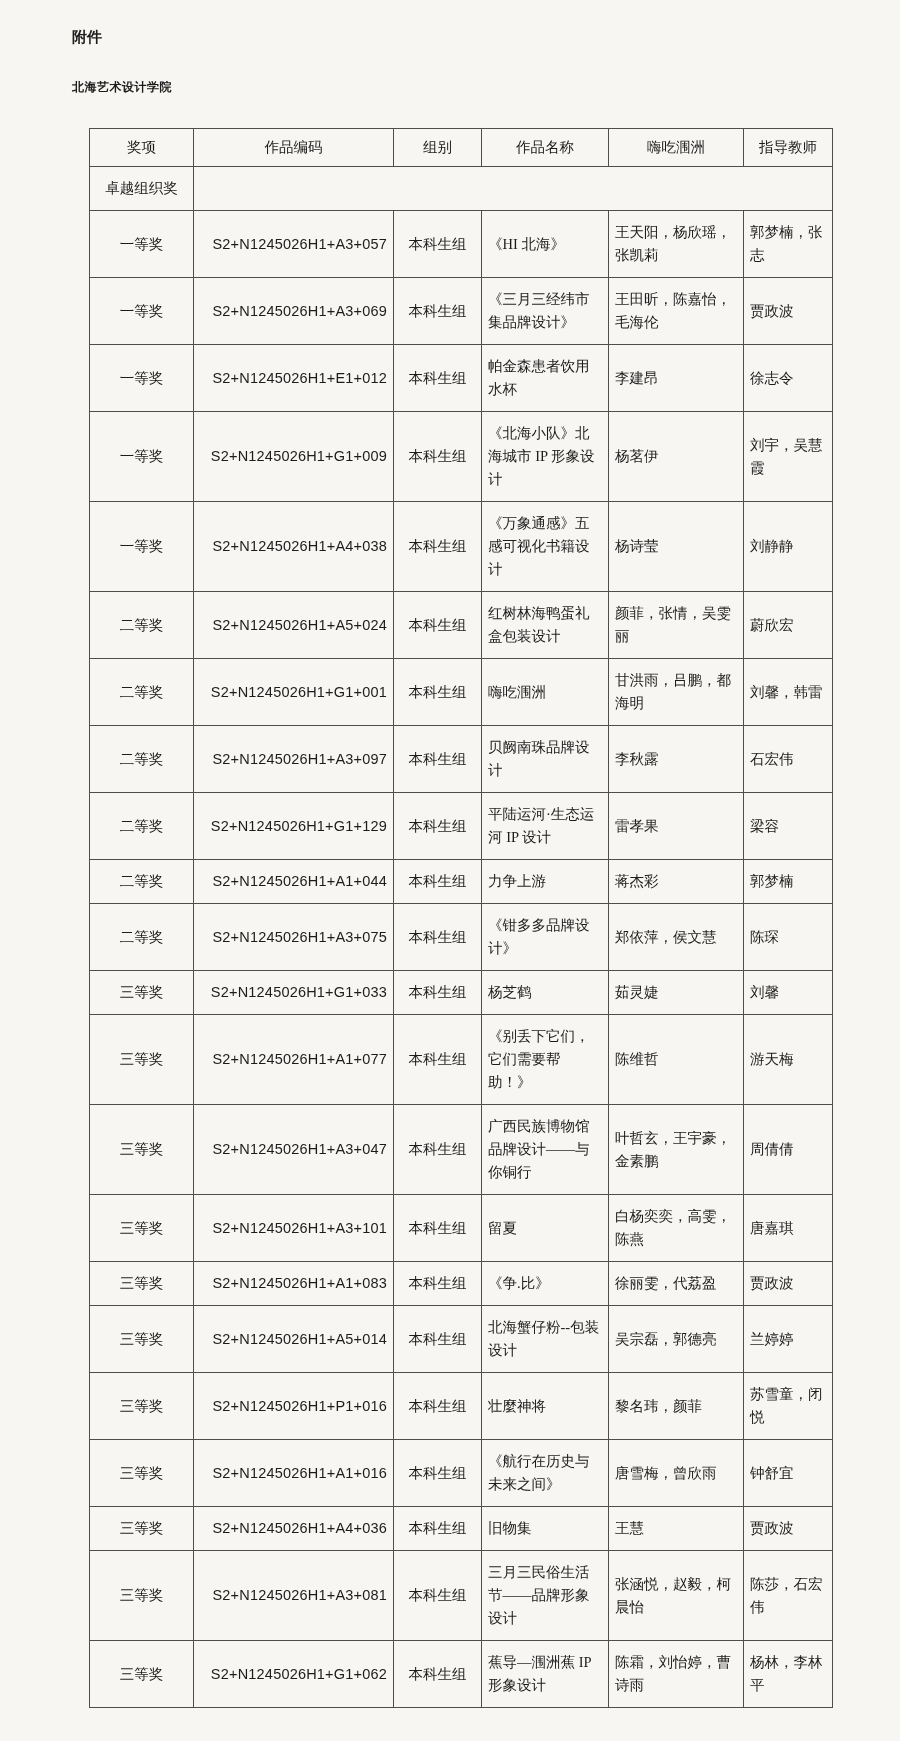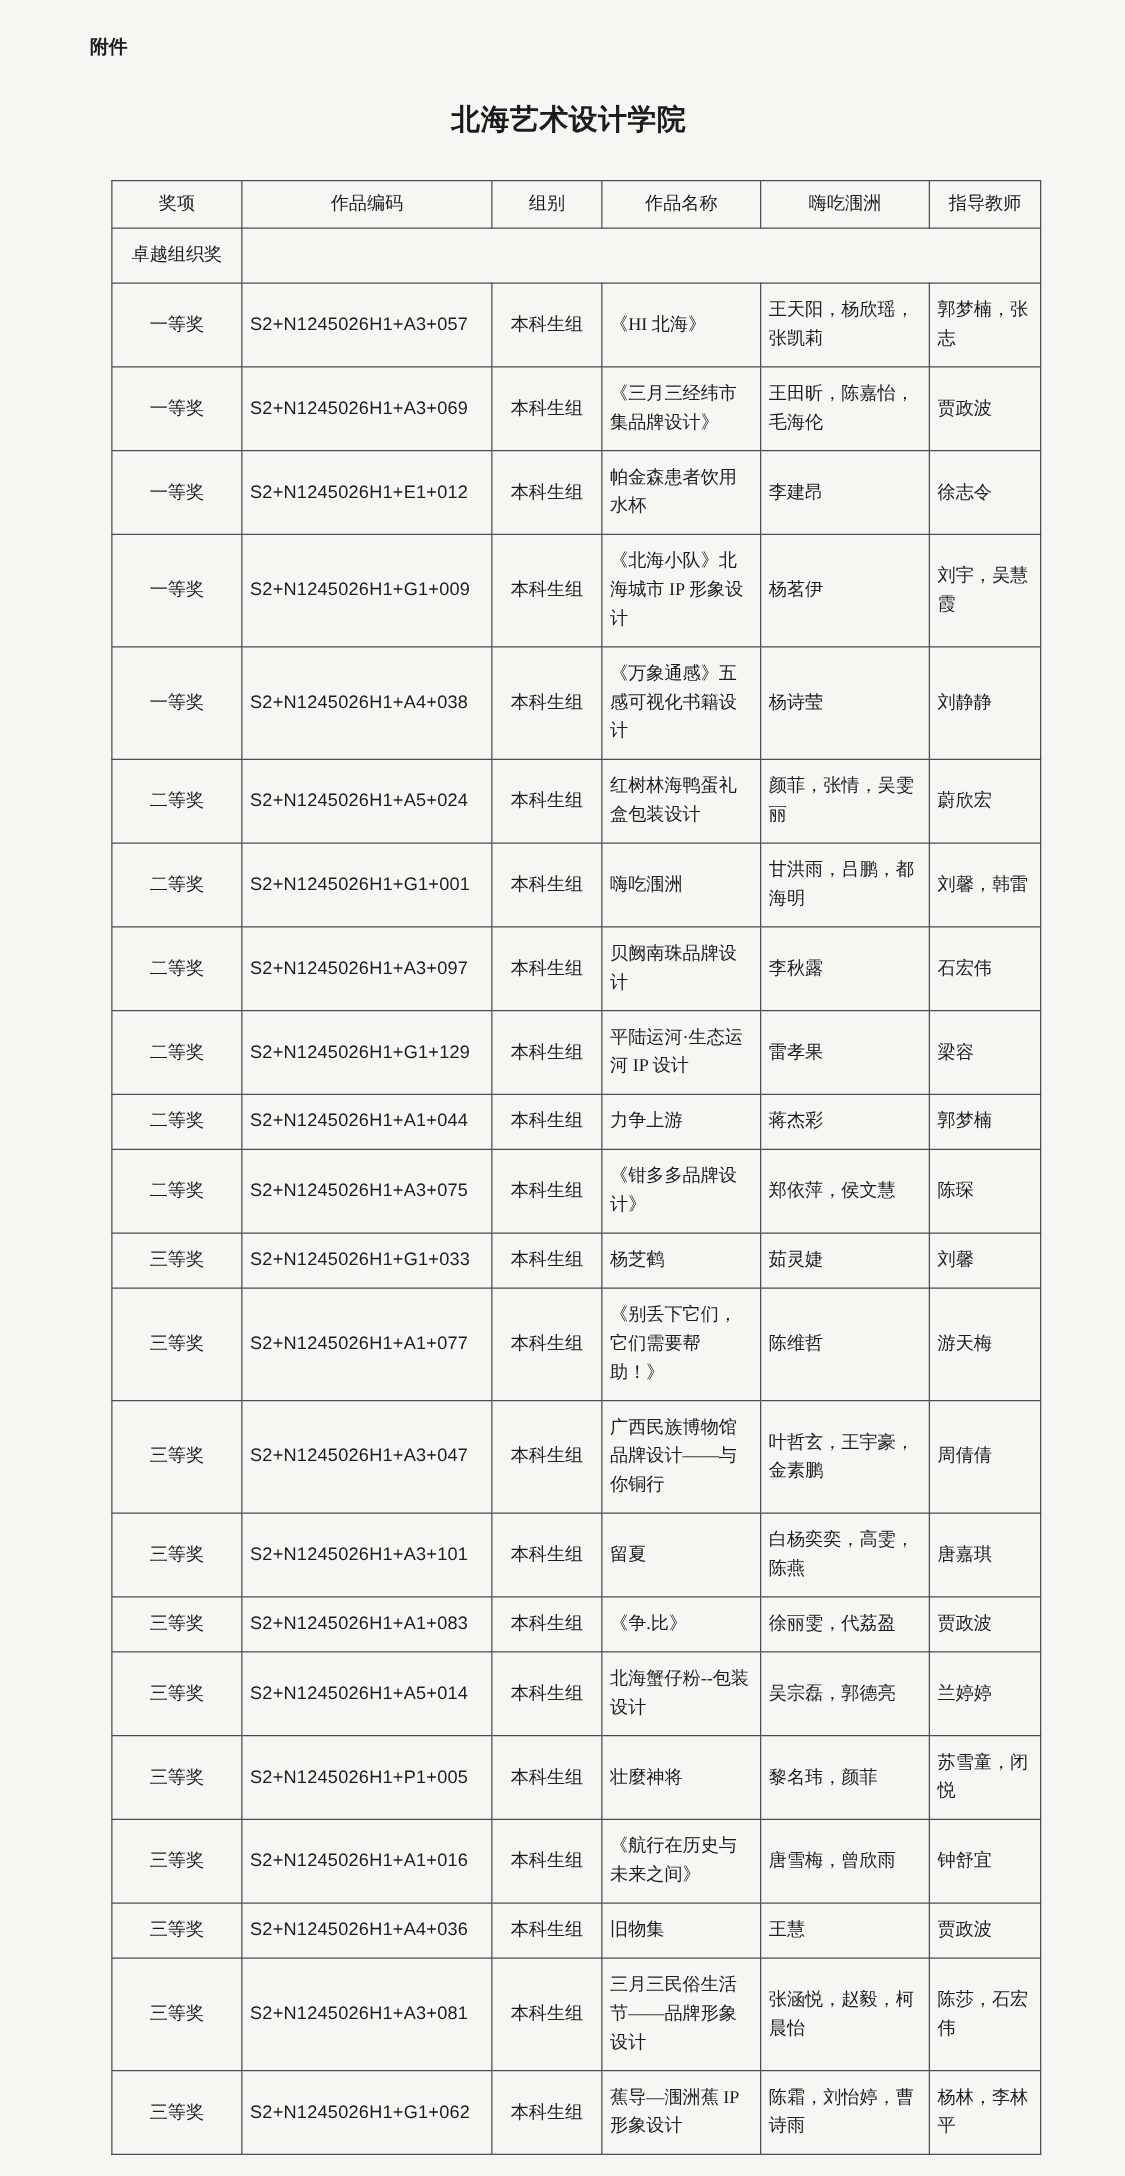--- a/index.html
+++ b/index.html
@@ -16,23 +16,23 @@
     padding: 28px 62px 40px 72px;
     background: #f7f6f3;
   }
   .attachment {
     font-size: 15px;
     font-weight: bold;
     margin: 0 0 14px 0;
     font-family: Liberation Mono, monospace;
   }
   .title-line {
-    text-align: center;
+    text-align: left;
     font-weight: bold;
-    font-size: 23px;
+    font-size: 12px;
     line-height: 1.45;
     margin: 32px 0;
     letter-spacing: 0.5px;
   }
   table.awards {
     border-collapse: collapse;
     table-layout: fixed;
     width: 743px;
     margin-left: 17px;
     margin-top: 22px;
@@ -53,21 +53,21 @@
     word-break: break-word;
     font-weight: normal;
   }
   table.awards th {
     text-align: center;
     padding: 7px 4px;
     font-family: Liberation Serif, serif;
   }
   td.c-award, td.c-group { text-align: center; }
   td.c-code {
-    text-align: left;
+    text-align: right;
     font-family: "Liberation Sans", "DejaVu Sans", sans-serif;
     font-weight: 600;
     font-size: 14px;
     letter-spacing: 0.2px;
   }
   td.c-title, td.c-creators, td.c-advisors {
     text-align: left;
     padding-left: 8px;
     padding-right: 6px;
   }
@@ -236,21 +236,21 @@
         <tr>
           <td class="c-award">三等奖</td>
           <td class="c-code">S2+N1245026H1+A5+014</td>
           <td class="c-group">本科生组</td>
           <td class="c-title">北海蟹仔粉--包装设计</td>
           <td class="c-creators">吴宗磊，郭德亮</td>
           <td class="c-advisors">兰婷婷</td>
         </tr>
         <tr>
           <td class="c-award">三等奖</td>
-          <td class="c-code">S2+N1245026H1+P1+005</td>
+          <td class="c-code">S2+N1245026H1+P1+016</td>
           <td class="c-group">本科生组</td>
           <td class="c-title">壮麼神将</td>
           <td class="c-creators">黎名玮，颜菲</td>
           <td class="c-advisors">苏雪童，闭悦</td>
         </tr>
         <tr>
           <td class="c-award">三等奖</td>
           <td class="c-code">S2+N1245026H1+A1+016</td>
           <td class="c-group">本科生组</td>
           <td class="c-title">《航行在历史与未来之间》</td>

